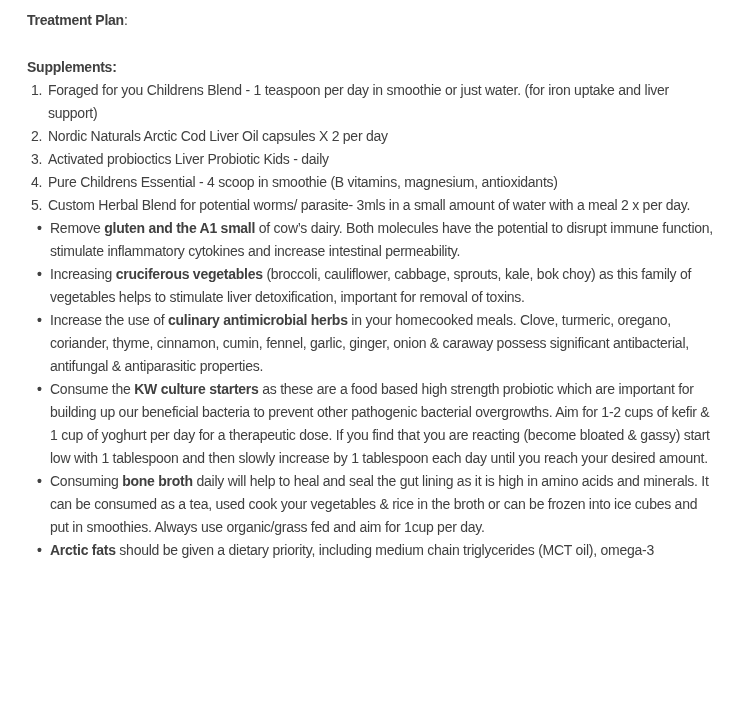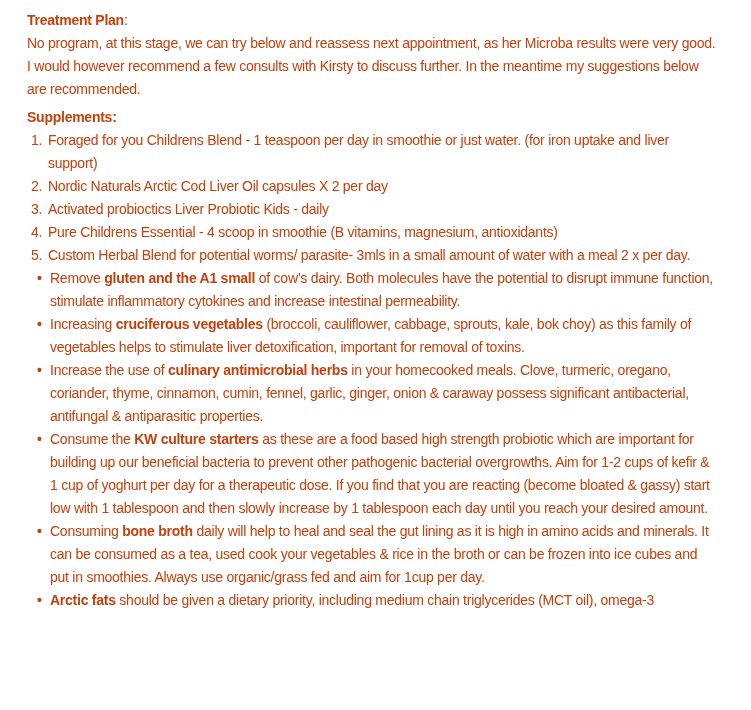--- a/index.html
+++ b/index.html
@@ -6,42 +6,41 @@
   body { width: 751px; height: 710px; overflow: hidden; }
   .doc {
     box-sizing: border-box;
     width: 751px;
     height: 710px;
     padding: 9px 35px 0 27px;
     font-family: "Liberation Sans", "DejaVu Sans", sans-serif;
     font-size: 14px;
     line-height: 23px;
     letter-spacing: -0.25px;
-    color: #c2410c;
+    color: #404040;
     background: #ffffff;
   }
   p { margin: 0; }
   .b, .heading-bold { font-weight: 700; }
-  .section-heading { margin-top: 5px; font-weight: 700; }
+  .section-heading { margin-top: 24px; font-weight: 700; }
   ol, ul { margin: 0; padding: 0; list-style: none; }
   li { display: flex; align-items: flex-start; }
   .num-list li { padding-left: 4px; }
   .num-marker { flex: 0 0 17px; }
   .bullet-list li { padding-left: 10px; }
   .bullet-marker { flex: 0 0 13px; font-weight: 700; }
   .li-content { flex: 1; }
 </style>
 </head>
 <body>
 
 <div class="doc">
 
   <p class="heading"><span class="heading-bold">Treatment Plan</span><span>:</span></p>
 
-  <p>No program, at this stage, we can try below and reassess next appointment, as her Microba results were very good. I would however recommend a few consults with Kirsty to discuss further. In the meantime my suggestions below are recommended.</p>
 
   <p class="section-heading">Supplements:</p>
 
   <ol class="num-list">
       <li>
         <span class="num-marker">1.</span>
         <span class="li-content">Foraged for you Childrens Blend - 1 teaspoon per day in smoothie or just water. (for iron uptake and liver support)</span>
       </li>
       <li>
         <span class="num-marker">2.</span>

